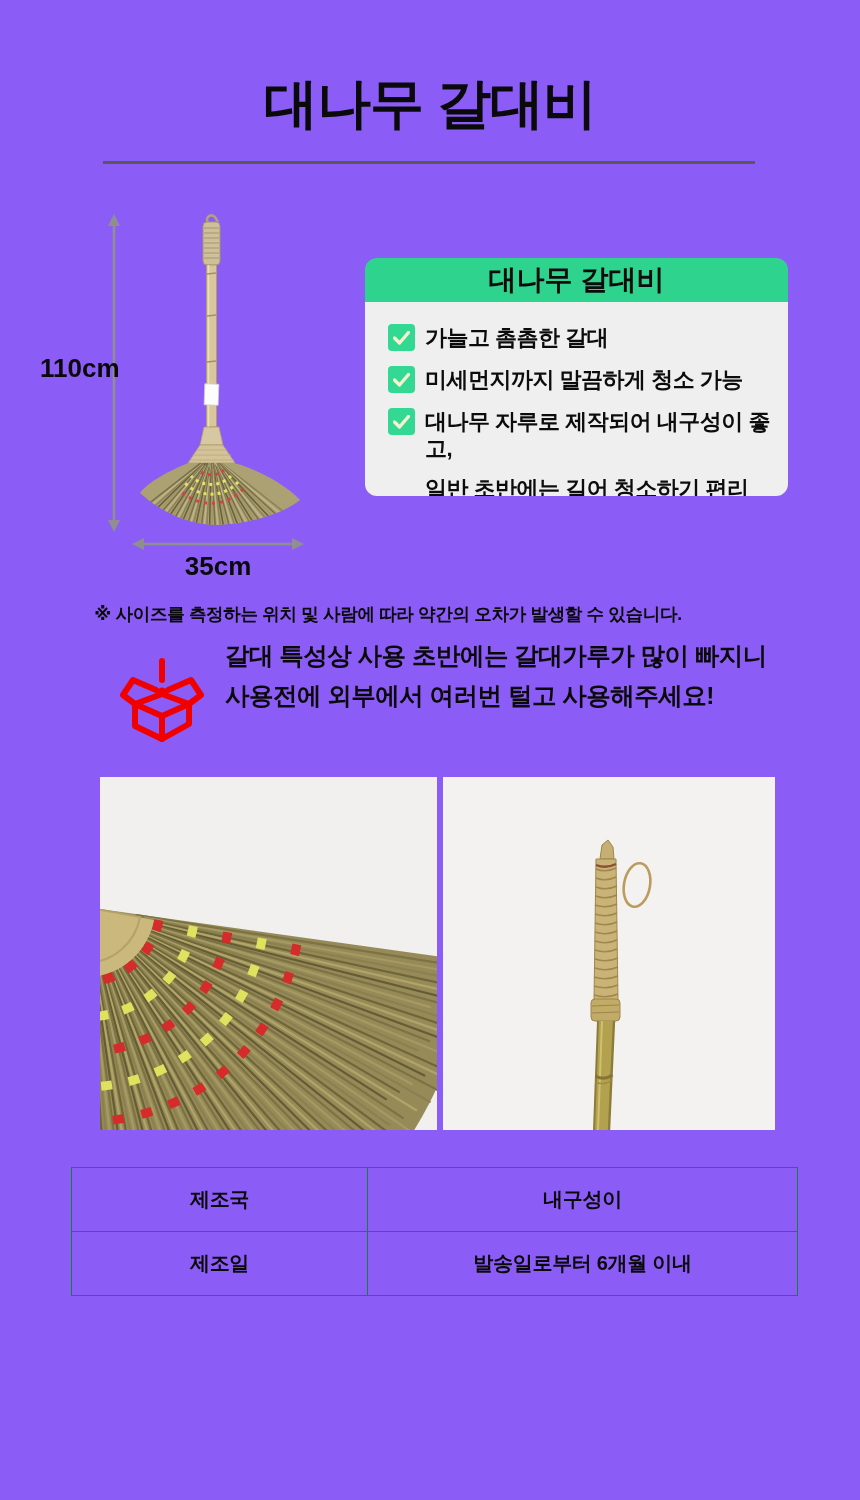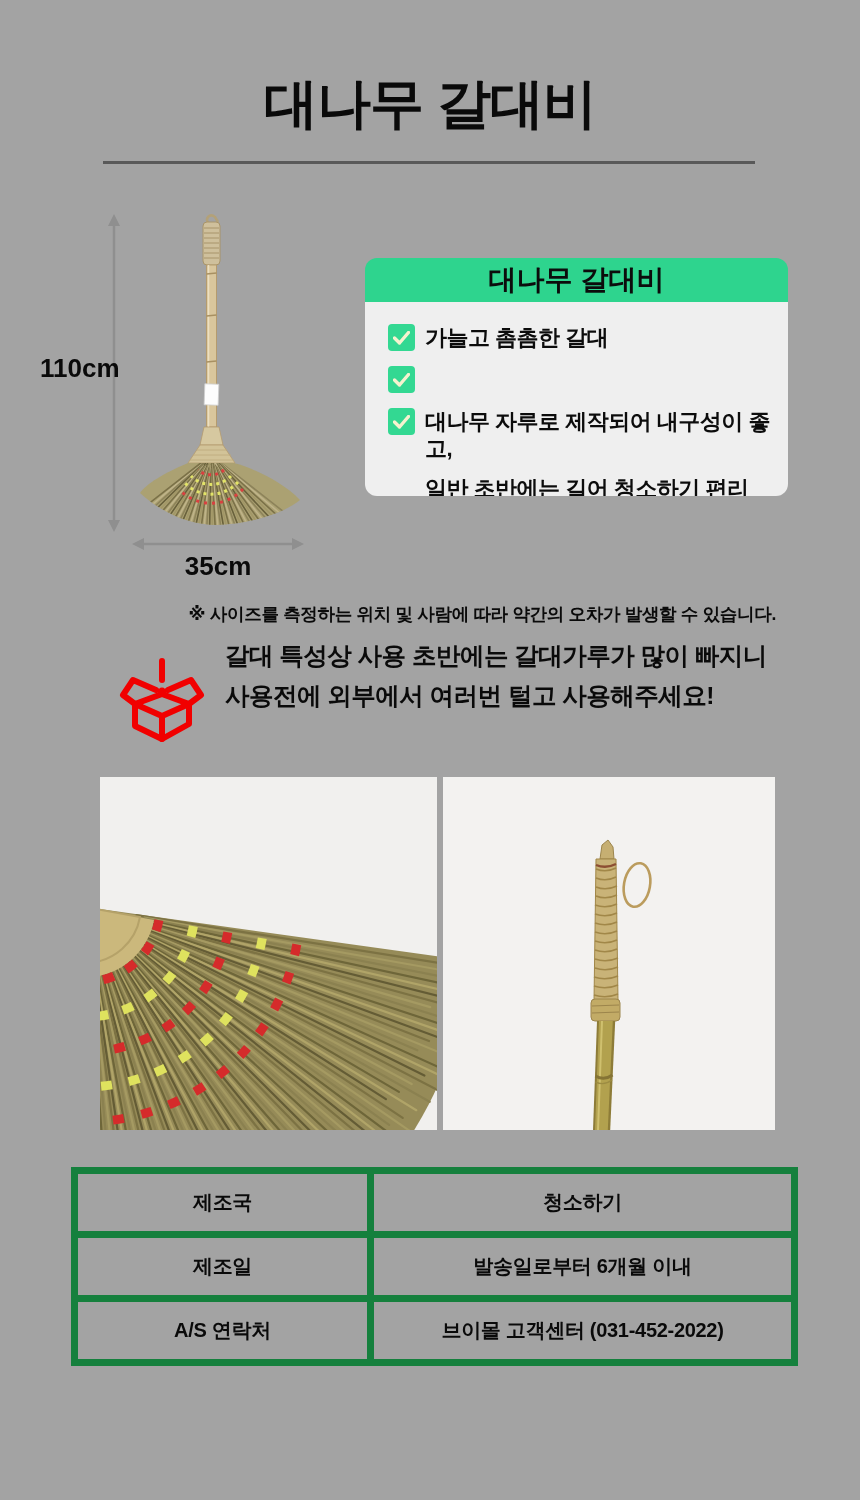--- a/index.html
+++ b/index.html
@@ -1,18 +1,18 @@
 <!DOCTYPE html>
 <html><head>
 <meta charset="utf-8">
 <style>
   * { margin:0; padding:0; box-sizing:border-box; }
   html,body { background:#fff; }
   body { font-family:"Liberation Sans","DejaVu Sans",sans-serif; color:#111; }
-  .page { position:relative; width:860px; height:1500px; background:#a3a3a3; overflow:hidden; }
+  .page { position:relative; width:860px; height:1500px; background:#8b5cf6; overflow:hidden; }
 
   
   .title { position:absolute; top:68px; left:0; width:860px; text-align:center;
            font-size:54px; font-weight:800; letter-spacing:-1px; color:#0a0a0a; }
   .title-rule { position:absolute; top:161px; left:103px; width:652px; height:3px; background:#595959; }
 
   
   .dim-label { position:absolute; font-size:26px; font-weight:700; color:#0a0a0a; }
   .label-110 { top:353px; left:40px; width:64px; text-align:right; }
   .label-35  { top:551px; left:136px; width:164px; text-align:center; }
@@ -27,38 +27,38 @@
   .info-card-header { height:44px; display:flex; align-items:center; justify-content:center;
                       font-size:28px; font-weight:800; color:#0c0c0c; }
   .info-card-body { height:194px; padding:22px 0 0 23px; }
   .feature-row { display:flex; align-items:flex-start; margin-bottom:15px; }
   .check-box { width:27px; height:27px; border-radius:4px; flex:0 0 27px;
                display:flex; align-items:center; justify-content:center; margin-right:10px; }
   .feature-text { font-size:22px; font-weight:700; line-height:27px; color:#0c0c0c; letter-spacing:-0.5px; }
   .feature-text2 { margin-top:13px; }
 
   
-  .size-note { position:absolute; top:602px; left:0; width:776px; text-align:right;
+  .size-note { position:absolute; top:602px; left:0; width:776px; text-align:center;
                font-size:17.5px; font-weight:700; color:#0a0a0a; letter-spacing:-0.3px; }
 
   
   .warn-icon { position:absolute; top:652px; left:116px; }
   .warn-text { position:absolute; top:636px; left:225px; font-size:24.5px; font-weight:700;
                line-height:40px; color:#0a0a0a; letter-spacing:-0.5px; }
 
   
   .photo { position:absolute; top:777px; height:353px; }
   .photo-left  { left:100px; width:337px; }
   .photo-right { left:443px; width:332px; }
   .photo svg { display:block; }
 
   
   .spec-table { position:absolute; top:1167px; left:71px; width:727px;
                 border-collapse:collapse; }
-  .spec-table td { border:7px solid #15803d; height:64px; text-align:center;
+  .spec-table td { border:1px solid #15803d; height:64px; text-align:center;
                    vertical-align:middle; font-size:20px; font-weight:700; color:#0a0a0a;
                    letter-spacing:-0.3px; }
   .spec-table td.col-label { width:296px; }
 </style>
 </head>
 <body>
 
 <div class="page">
 
   <div class="title">대나무 갈대비</div>
@@ -186,20 +186,21 @@
             </svg>
         </span>
         <span class="feature-text">가늘고 촘촘한 갈대</span>
       </div>
       <div class="feature-row">
         <span class="check-box" style="background:#33d892;">
           <svg width="17" height="14" viewBox="0 0 17 14">
               <polyline points="1.5,7 6.5,12 15.5,1.5" fill="none" stroke="#f6f2cf" stroke-width="3.4" stroke-linecap="round" stroke-linejoin="round"></polyline>
             </svg>
         </span>
+        <span class="feature-text">미세먼지까지 말끔하게 청소 가능</span>
       </div>
       <div class="feature-row">
         <span class="check-box" style="background:#33d892;">
           <svg width="17" height="14" viewBox="0 0 17 14">
               <polyline points="1.5,7 6.5,12 15.5,1.5" fill="none" stroke="#f6f2cf" stroke-width="3.4" stroke-linecap="round" stroke-linejoin="round"></polyline>
             </svg>
         </span>
         <span class="feature-text">
           <span>대나무 자루로 제작되어 내구성이 좋고,</span><br>
           <span class="feature-text2" style="display:inline-block;">일반 초반에는 길어 청소하기 편리</span>
@@ -375,26 +376,22 @@
 
       <path d="M152.5,299 Q161,304 169.5,298" fill="none" stroke="#857435" stroke-width="3"></path>
       <path d="M152.5,305 Q161,309 169,303" fill="none" stroke="#9c8c42" stroke-width="1.4"></path>
     </svg>
   </div>
 
   <table class="spec-table">
     <tbody>
       <tr>
         <td class="col-label">제조국</td>
-        <td>청소하기</td>
+        <td>내구성이</td>
       </tr>
       <tr>
         <td class="col-label">제조일</td>
         <td>발송일로부터 6개월 이내</td>
       </tr>
-      <tr>
-        <td class="col-label">A/S 연락처</td>
-        <td>브이몰 고객센터 (031-452-2022)</td>
-      </tr>
     </tbody>
   </table>
 
 </div>
 
 </body></html>

